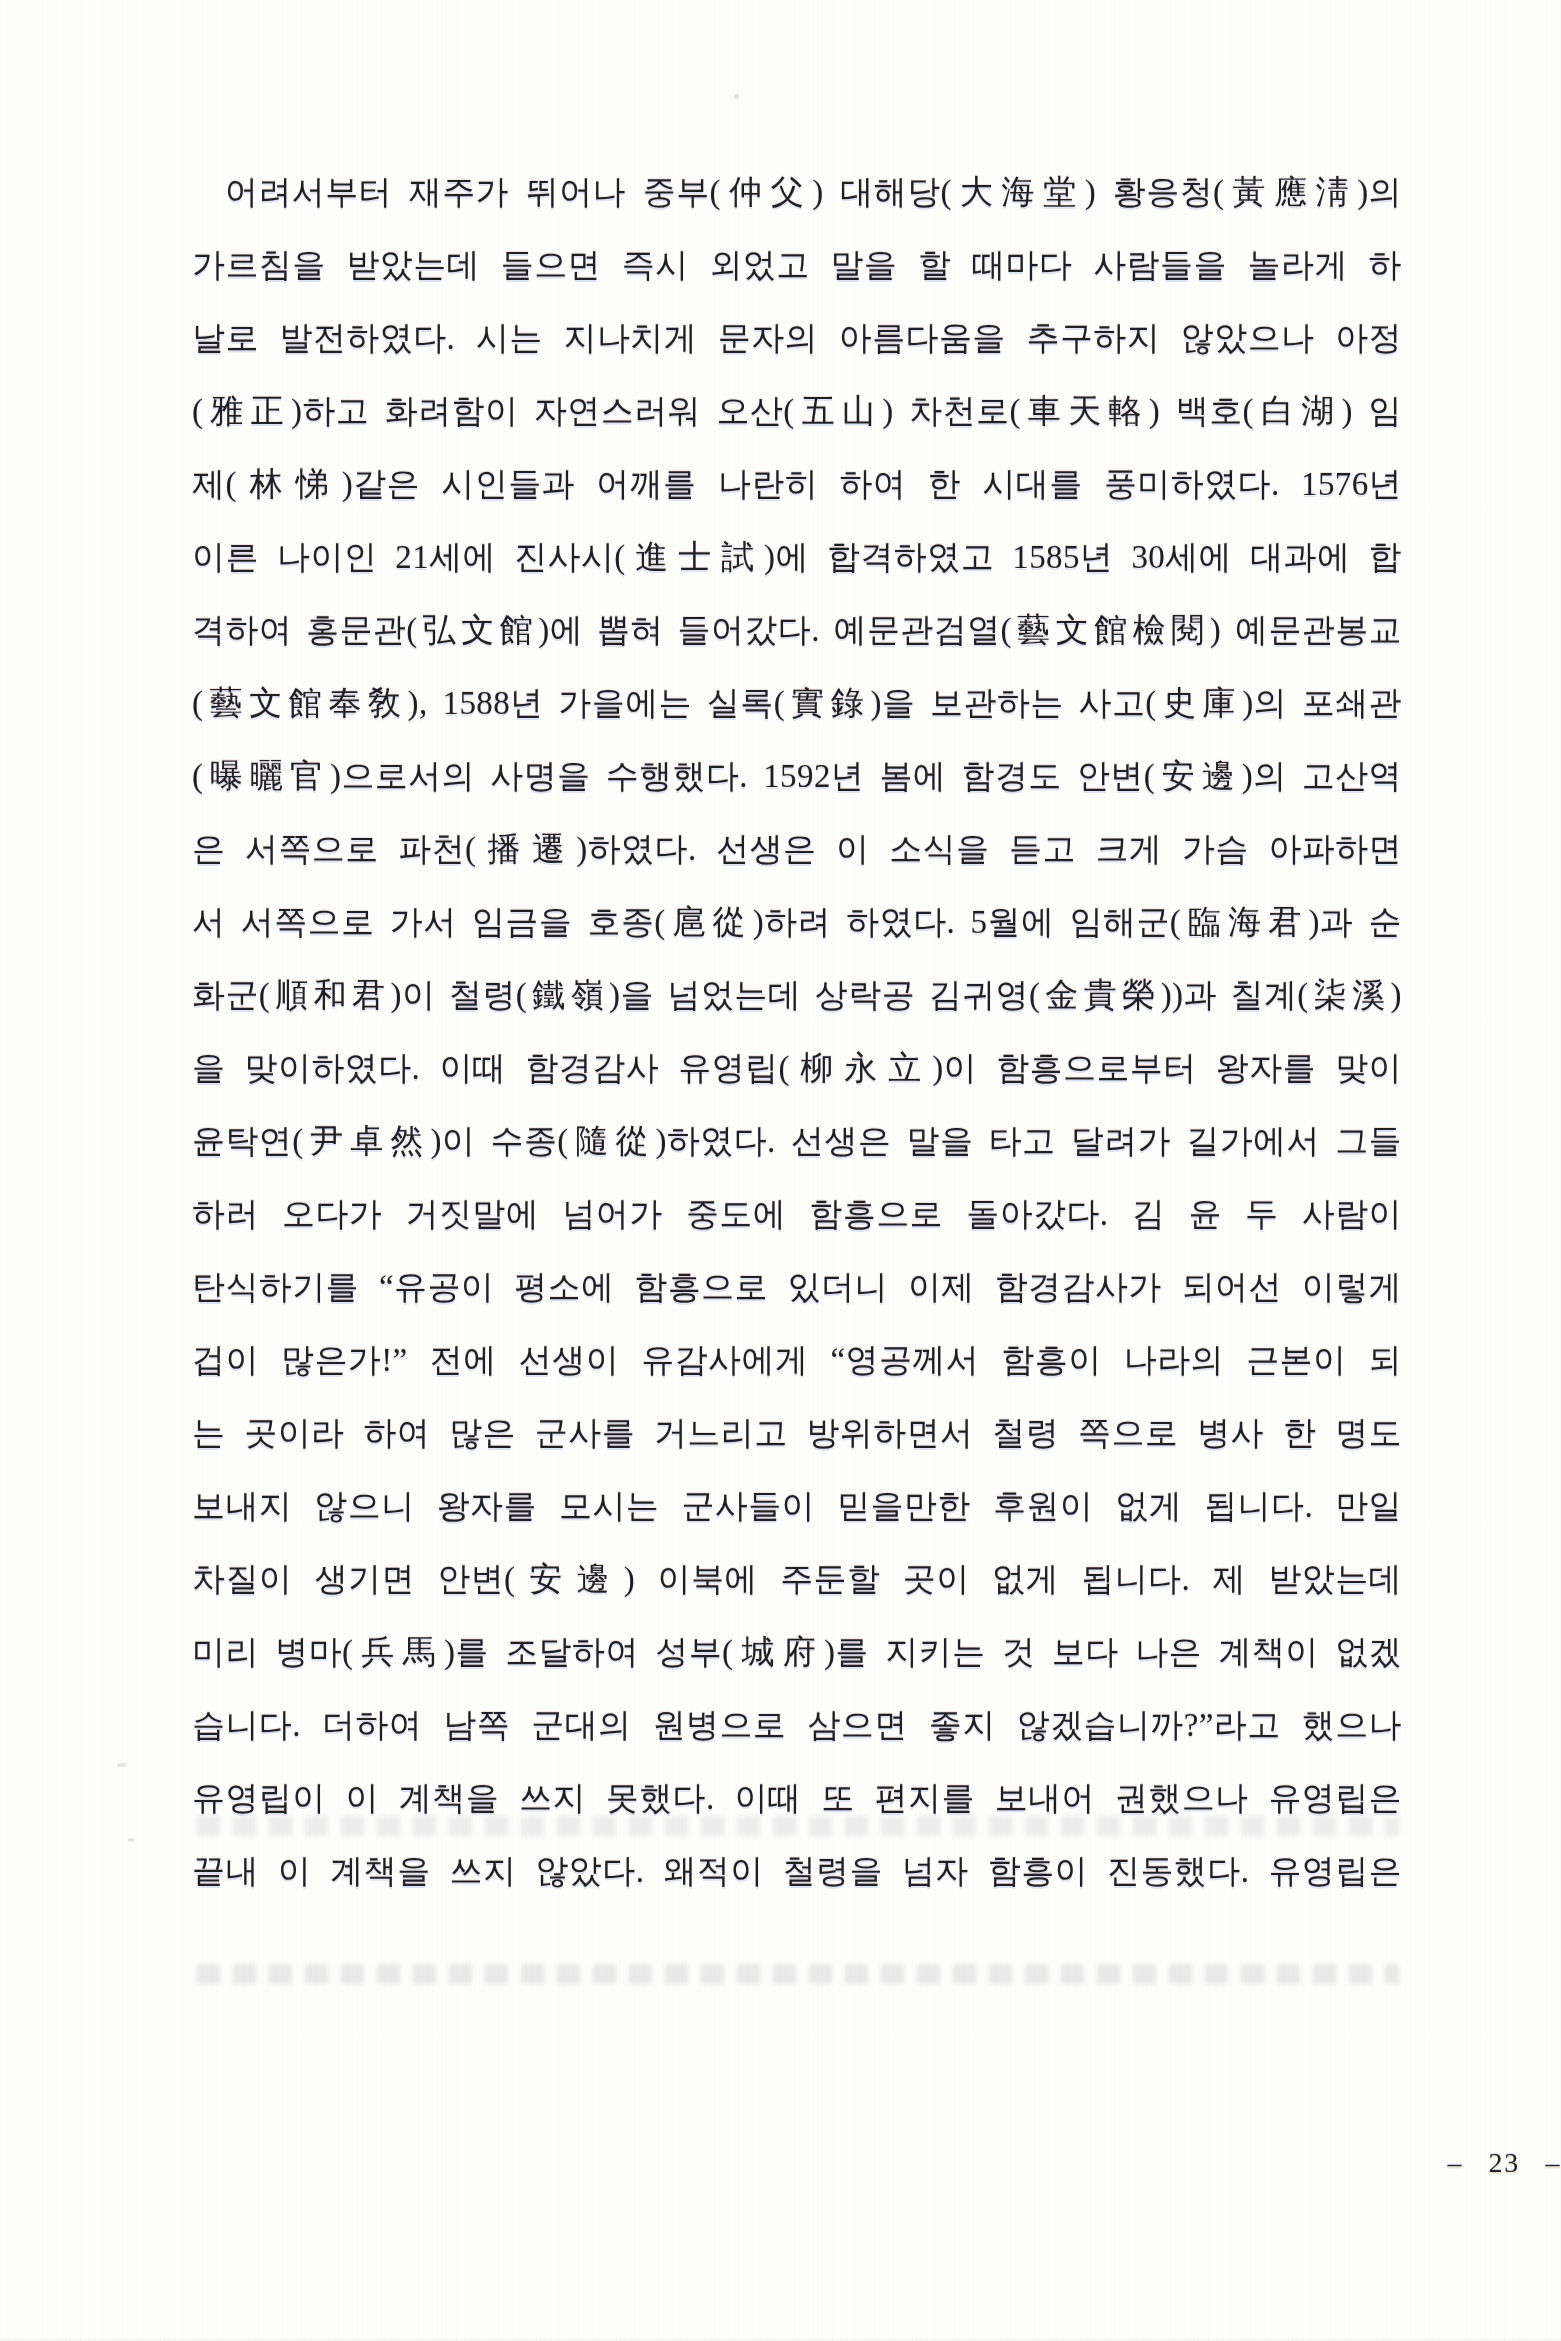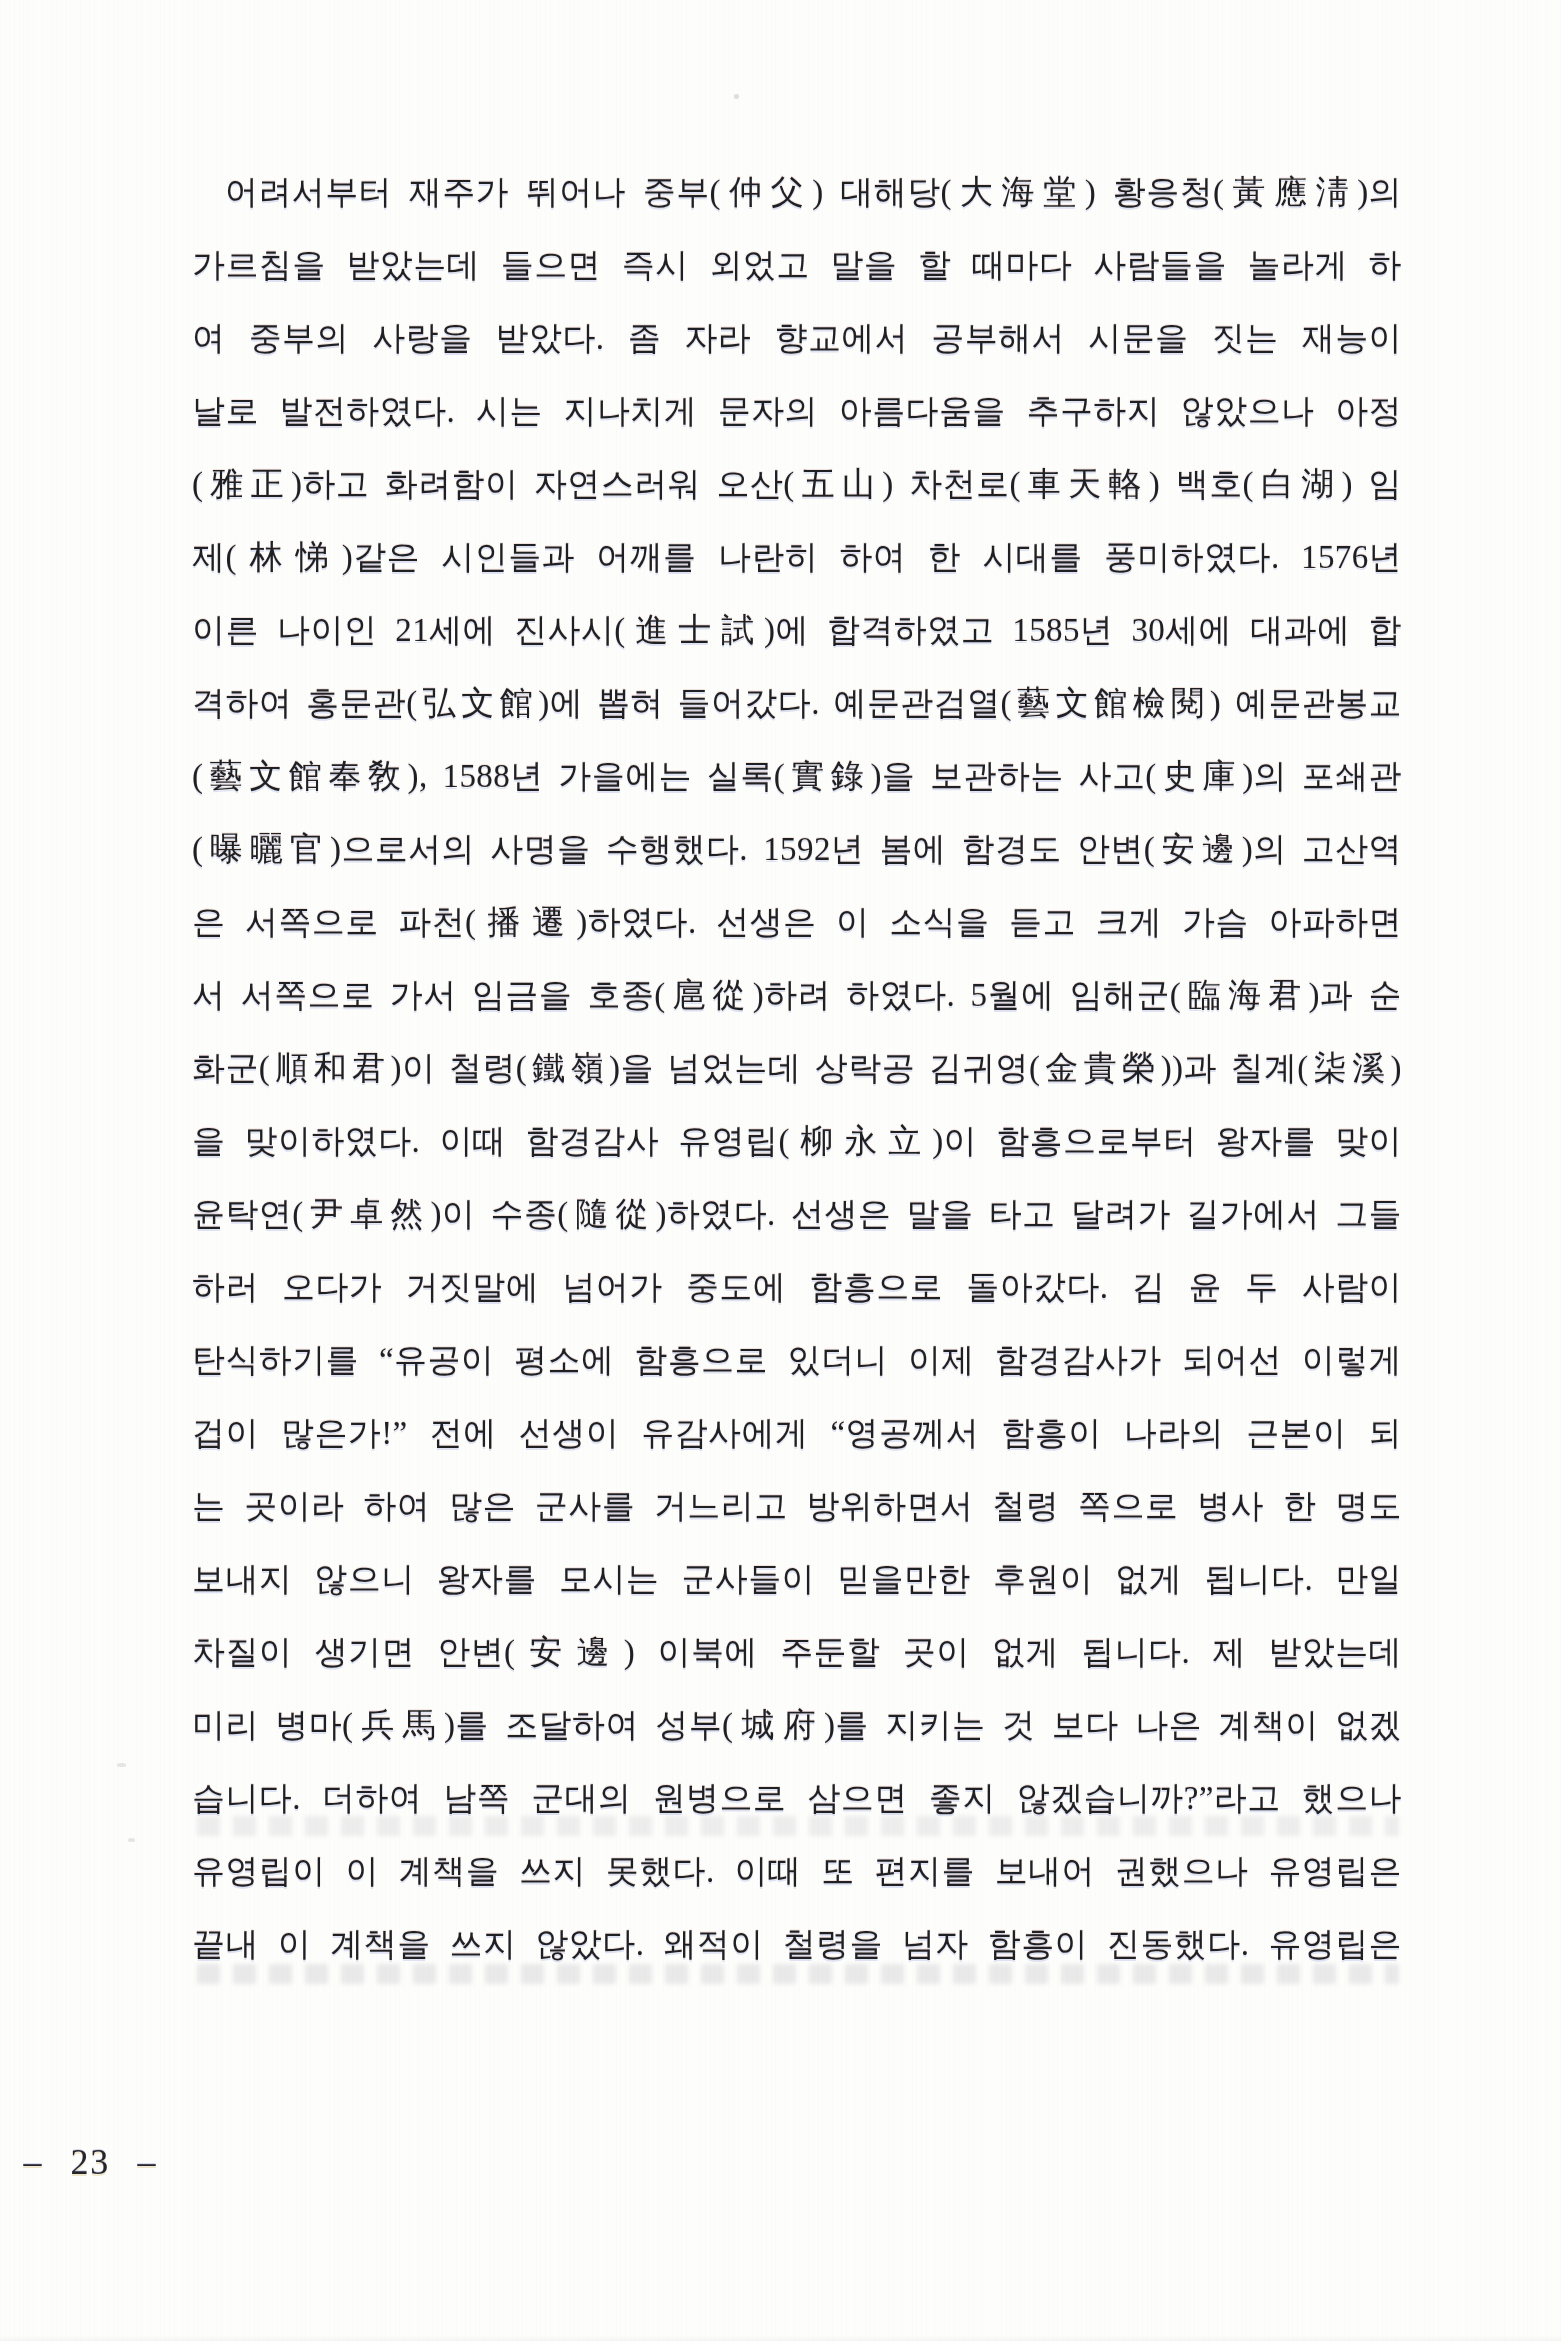--- a/index.html
+++ b/index.html
@@ -41,23 +41,23 @@
   .line.first {
     text-indent: 33px;
   }
   .page-number {
     position: absolute;
     left: 0;
     top: 2125px;
     width: 1561px;
     height: 75px;
     line-height: 75px;
-    text-align: left;
+    text-align: right;
     text-indent: 23.4px;
-    font-size: 36px;
+    font-size: 28px;
     letter-spacing: 1.6px;
     word-spacing: 17px;
     color: #23242c;
     text-shadow: 0 -0.8px 0 rgba(90,90,170,0.25), 0 1.6px 0 rgba(200,160,50,0.25);
   }
   
   .ghost {
     position: absolute;
     left: 197px;
     width: 1202px;
@@ -88,21 +88,20 @@
 <body>
 
 <div class="page">
   <div class="speck speck-1"></div>
   <div class="speck speck-2"></div>
   <div class="speck speck-3"></div>
 
   <div class="text-block">
       <div class="line first">어려서부터 재주가 뛰어나 중부(仲父) 대해당(大海堂) 황응청(黃應淸)의</div>
       <div class="line">가르침을 받았는데 들으면 즉시 외었고 말을 할 때마다 사람들을 놀라게 하</div>
-      <div class="line">여 중부의 사랑을 받았다. 좀 자라 향교에서 공부해서 시문을 짓는 재능이</div>
       <div class="line">날로 발전하였다. 시는 지나치게 문자의 아름다움을 추구하지 않았으나 아정</div>
       <div class="line">(雅正)하고 화려함이 자연스러워 오산(五山) 차천로(車天輅) 백호(白湖) 임</div>
       <div class="line">제(林悌)같은 시인들과 어깨를 나란히 하여 한 시대를 풍미하였다. 1576년</div>
       <div class="line">이른 나이인 21세에 진사시(進士試)에 합격하였고 1585년 30세에 대과에 합</div>
       <div class="line">격하여 홍문관(弘文館)에 뽑혀 들어갔다. 예문관검열(藝文館檢閱) 예문관봉교</div>
       <div class="line">(藝文館奉敎), 1588년 가을에는 실록(實錄)을 보관하는 사고(史庫)의 포쇄관</div>
       <div class="line">(曝曬官)으로서의 사명을 수행했다. 1592년 봄에 함경도 안변(安邊)의 고산역</div>
       <div class="line">은 서쪽으로 파천(播遷)하였다. 선생은 이 소식을 듣고 크게 가슴 아파하면</div>
       <div class="line">서 서쪽으로 가서 임금을 호종(扈從)하려 하였다. 5월에 임해군(臨海君)과 순</div>
       <div class="line">화군(順和君)이 철령(鐵嶺)을 넘었는데 상락공 김귀영(金貴榮))과 칠계(柒溪)</div>

